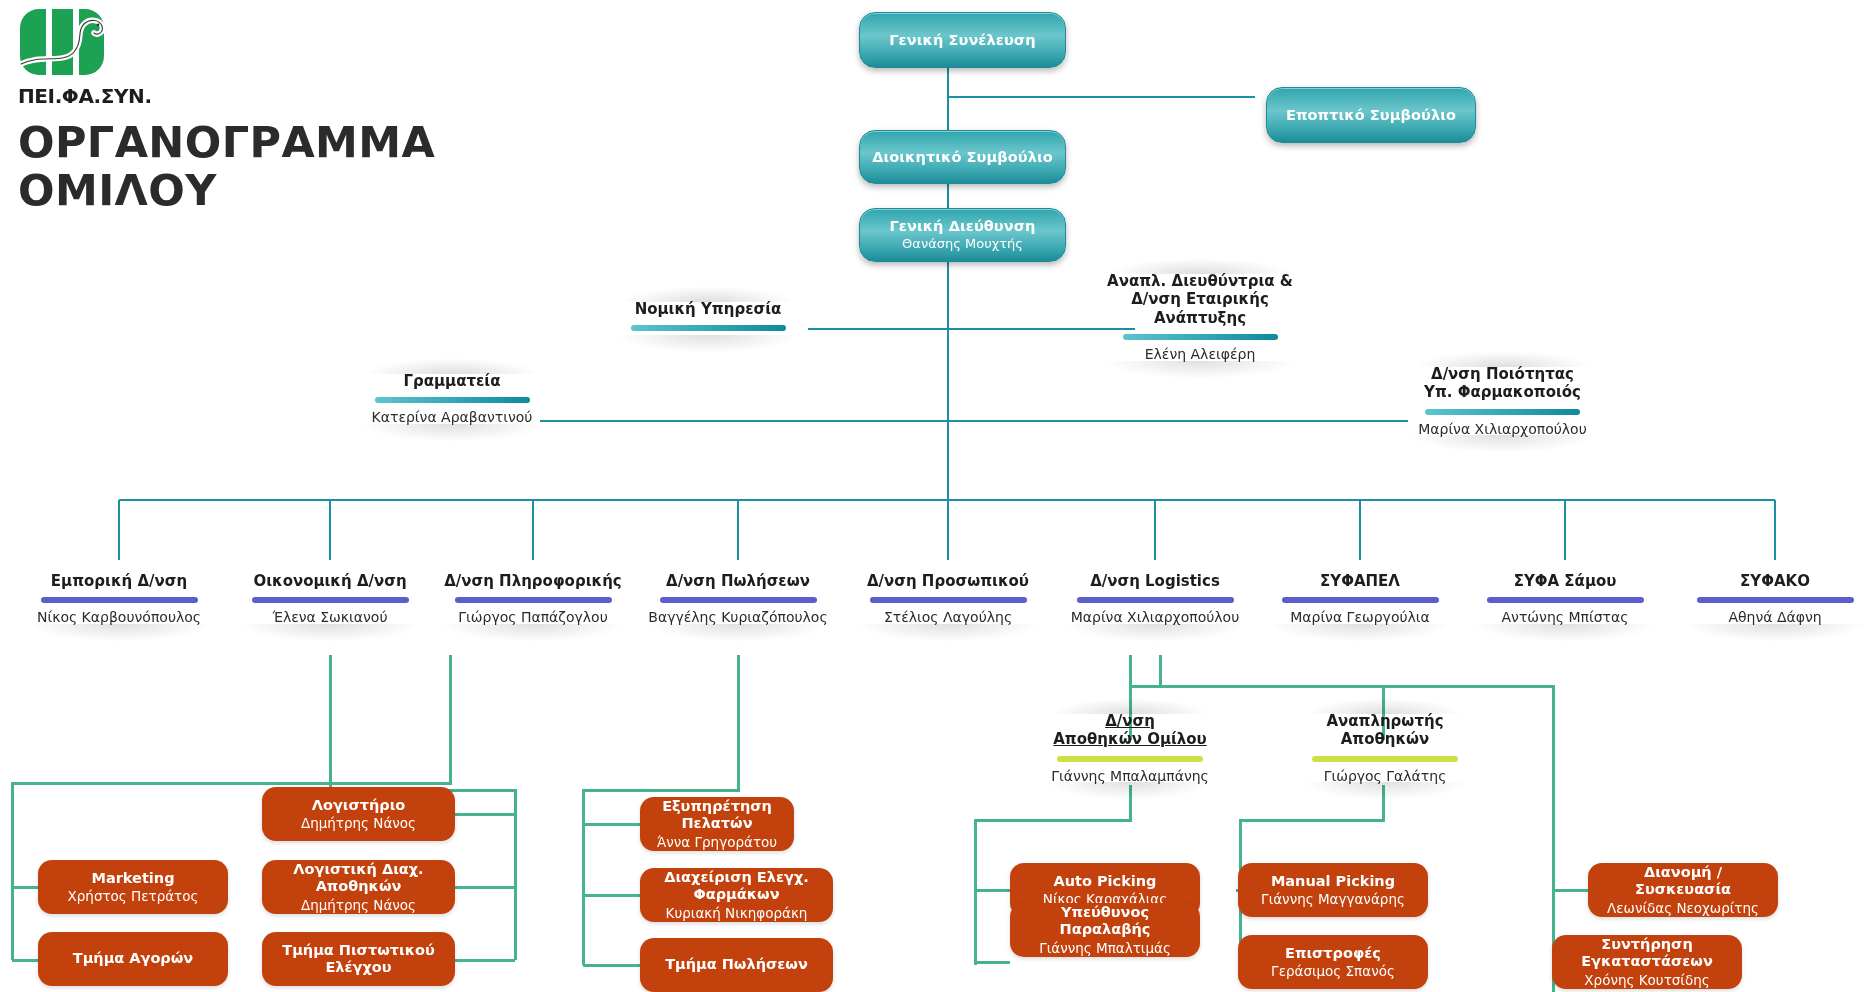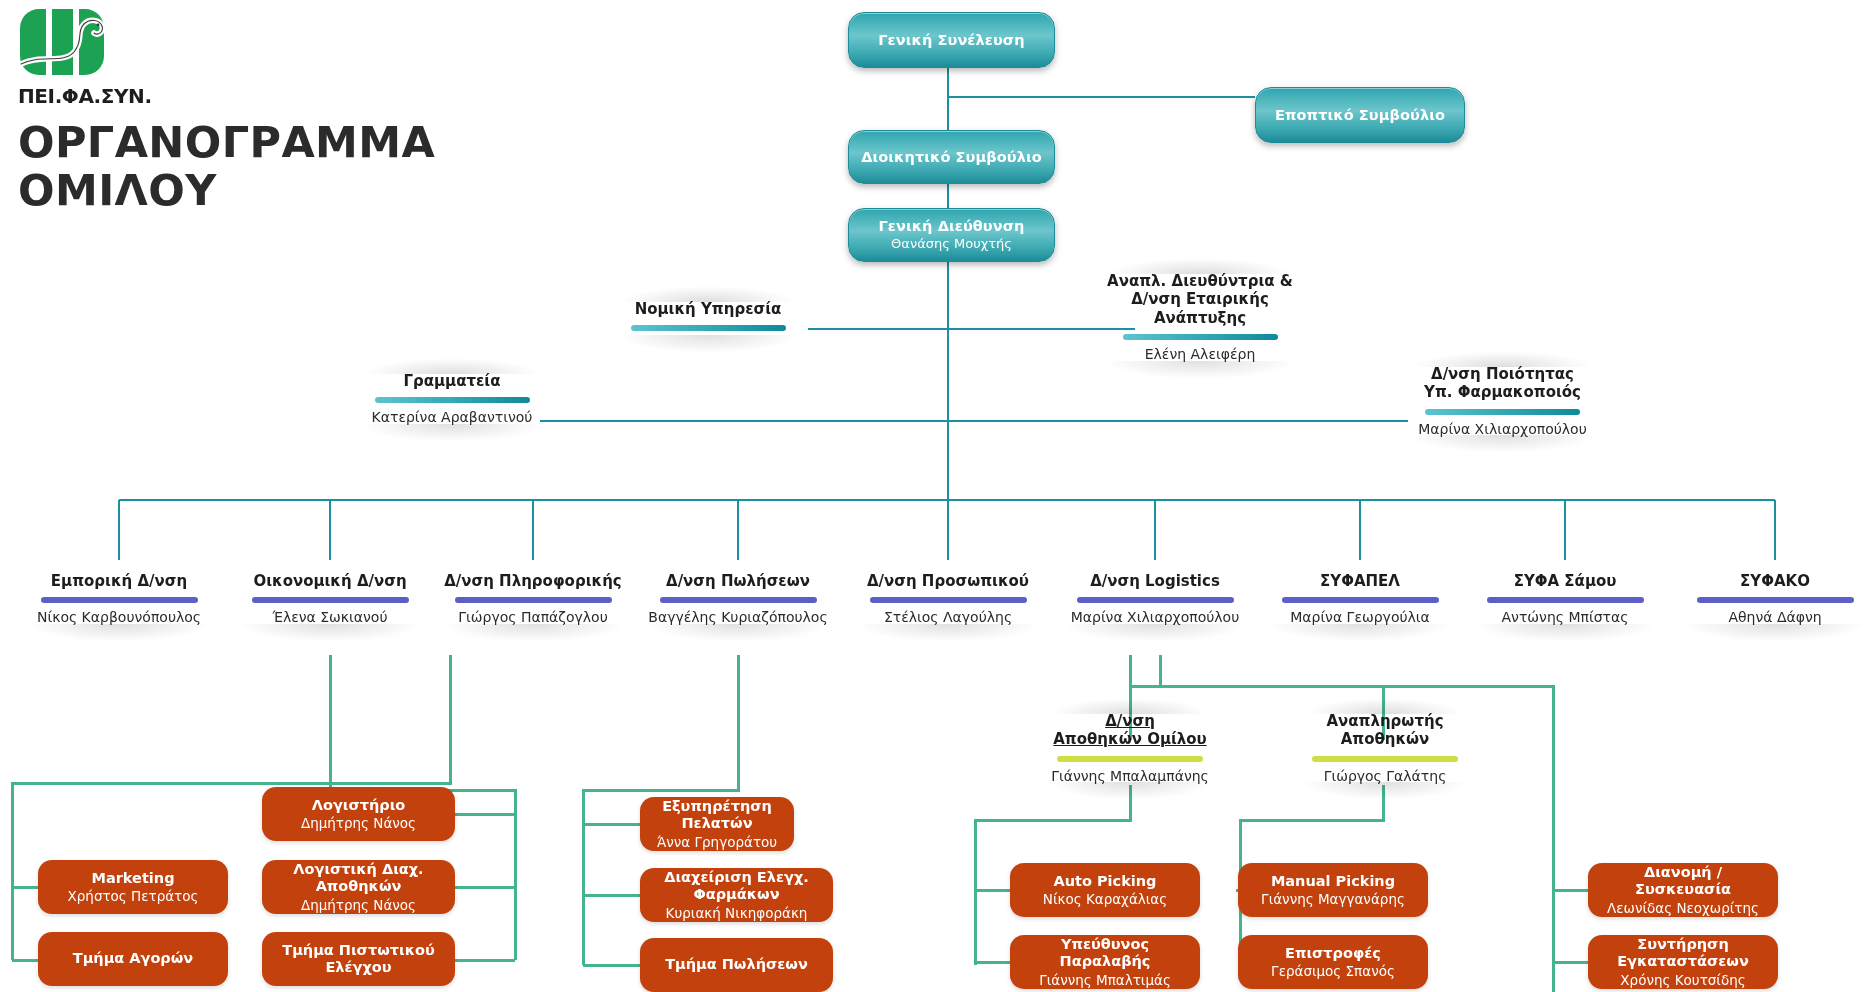--- a/index.html
+++ b/index.html
@@ -20,20 +20,21 @@
   }
 
   
   .pill{
     position:absolute;border-radius:16px;
     background:linear-gradient(180deg,#2fa5ae 0%,#6cc6cc 42%,#3da9b2 75%,#1d8c98 100%);
     box-shadow:0 3px 6px rgba(0,0,0,.28), inset 0 1px 0 rgba(255,255,255,.45);
     color:#ffffff;display:flex;flex-direction:column;
     align-items:center;justify-content:center;text-align:center;
     border:1px solid #1d8c98;
+    margin-left:11px;
   }
   .pill .t1{font-weight:bold;font-size:14.5px;line-height:1.15;letter-spacing:.1px;}
   .pill .t2{font-weight:normal;font-size:13px;line-height:1.2;margin-top:1px;}
 
   
   .node{position:absolute;text-align:center;}
   .node .ttl{
     font-weight:bold;font-size:15px;line-height:1.22;color:#1d1d1d;white-space:pre-line;
   }
   .node .bar{
@@ -319,38 +320,38 @@
 
   <div class="gbox" style="left:640px;top:938px;width:193px;height:54px;">
     <span class="t1">Τμήμα Πωλήσεων</span>
   </div>
 
   <div class="gbox" style="left:1010px;top:863px;width:190px;height:54px;">
     <span class="t1">Auto Picking</span>
     <span class="t2">Νίκος Καραχάλιας</span>
   </div>
 
-  <div class="gbox" style="left:1010px;top:935px;width:190px;height:54px;">
+  <div class="gbox" style="left:1010px;top:903px;width:190px;height:54px;">
     <span class="t1">Υπεύθυνος Παραλαβής</span>
     <span class="t2">Γιάννης Μπαλτιμάς</span>
   </div>
 
   <div class="gbox" style="left:1238px;top:863px;width:190px;height:54px;">
     <span class="t1">Manual Picking</span>
     <span class="t2">Γιάννης Μαγγανάρης</span>
   </div>
 
   <div class="gbox" style="left:1238px;top:935px;width:190px;height:54px;">
     <span class="t1">Επιστροφές</span>
     <span class="t2">Γεράσιμος Σπανός</span>
   </div>
 
   <div class="gbox" style="left:1588px;top:863px;width:190px;height:54px;">
     <span class="t1">Διανομή / Συσκευασία</span>
     <span class="t2">Λεωνίδας Νεοχωρίτης</span>
   </div>
 
-  <div class="gbox" style="left:1588px;top:935px;width:190px;height:54px;">
+  <div class="gbox" style="left:1552px;top:935px;width:190px;height:54px;">
     <span class="t1">Συντήρηση Εγκαταστάσεων</span>
     <span class="t2">Χρόνης Κουτσίδης</span>
   </div>
 
 </div>
 
 </body></html>

